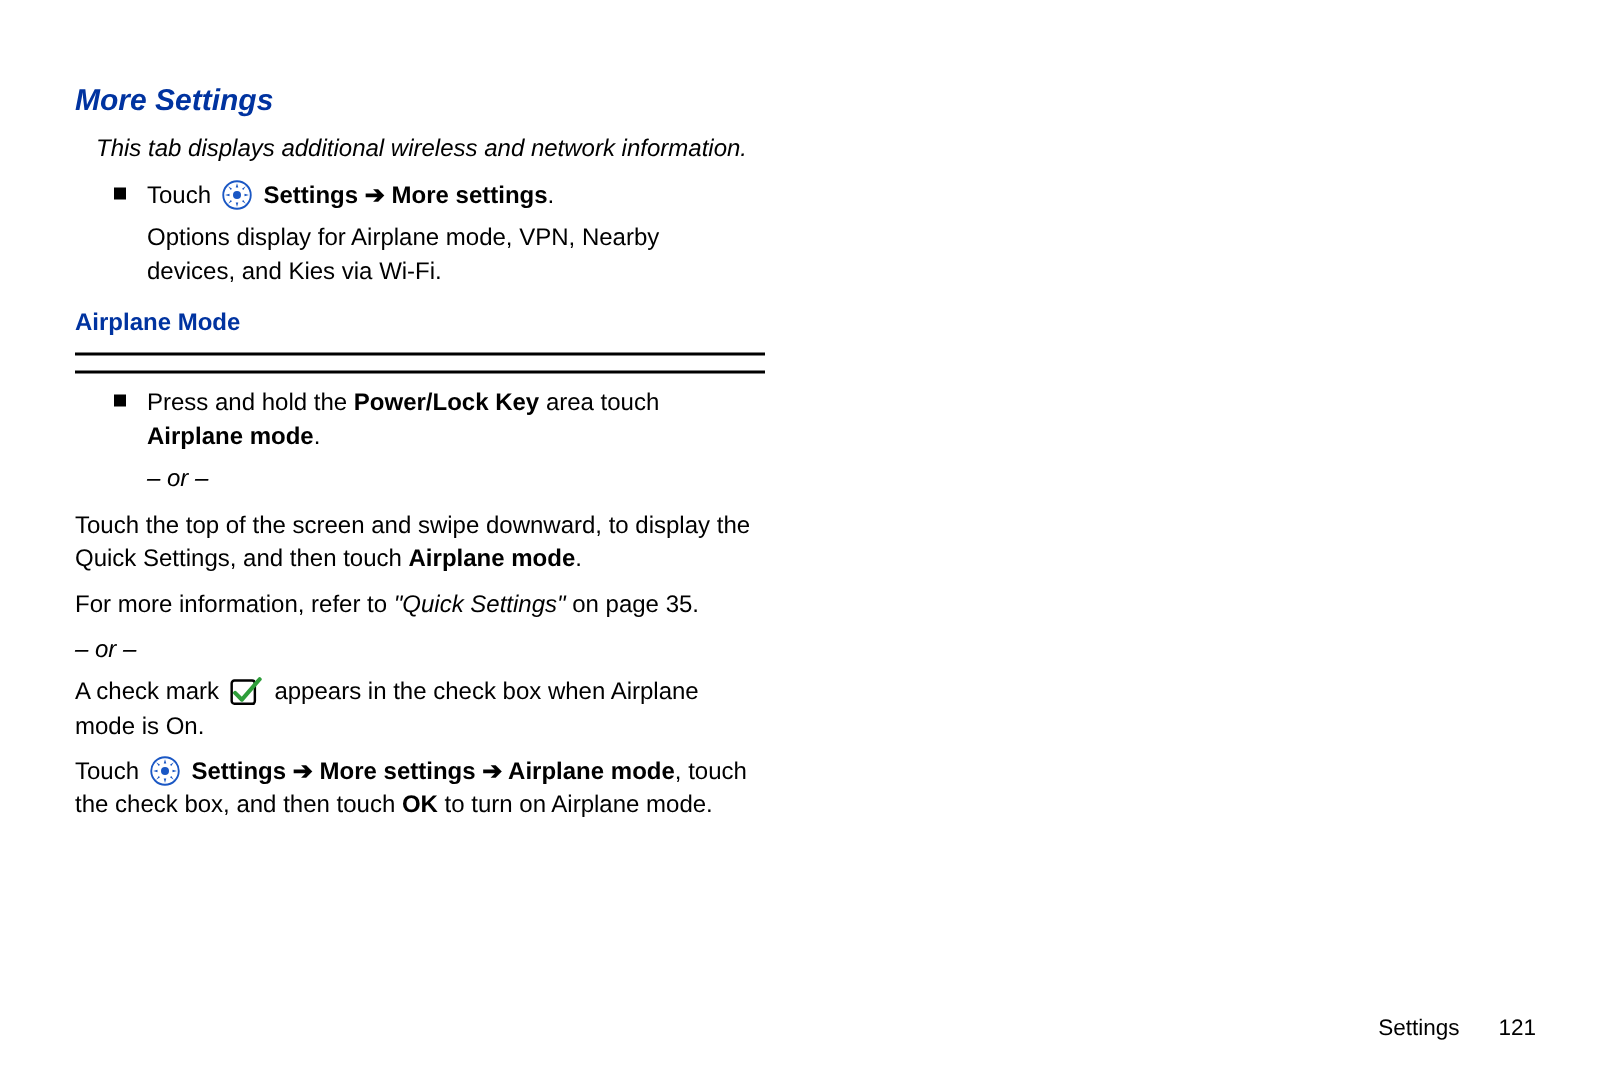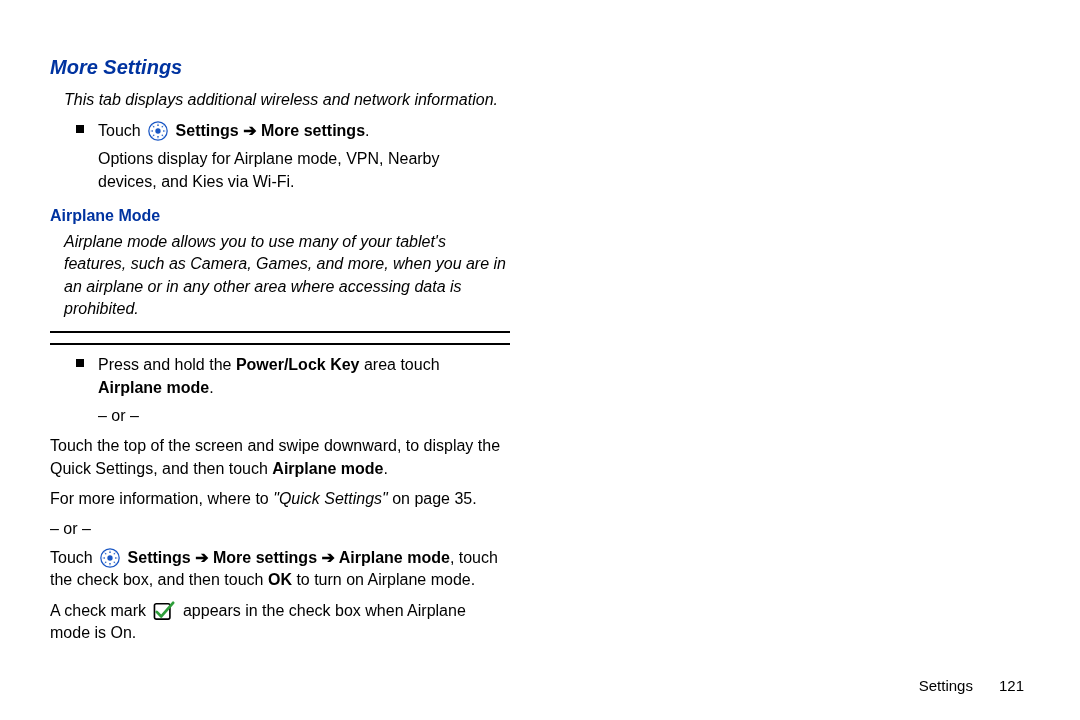--- a/index.html
+++ b/index.html
@@ -64,20 +64,21 @@
     font-family: Arial, Helvetica, sans-serif;
   }
   .italic { font-style: italic; }
   .rule {
     border: none;
     border-top: 2px solid #000;
     margin: 10px 0 8px 0;
   }
   .or2 {
     margin: 4px 0 6px 0;
+    font-style: italic;
   }
   .footer {
     position: absolute;
     bottom: 26px;
     right: 56px;
     font-size: 15px;
     margin-top: 36px;
   }
   .footer-label { margin-right: 26px; }
 
@@ -121,44 +122,54 @@
         </svg>
       </span>
       <span class="bold">Settings</span><span class="bold arrow"> ➔ </span><span class="bold">More settings</span><span>.</span>
       <div style="height:4px"></div>
       <span>Options display for Airplane mode, VPN, Nearby devices, and Kies via Wi-Fi.</span>
     </div>
   </div>
 
   <h3 class="sub-title">Airplane Mode</h3>
 
-  <p class="indent">Airplane mode allows you to use many of your tablet's features, such as Camera, Games, and more, when you are in an airplane or in any other area where accessing data is prohibited.</p>
 
   <div class="no-break">
     <hr class="rule">
     <hr class="rule">
   </div>
 
   <div class="bullet-row no-break">
     <div class="bullet-square"></div>
     <div class="bullet-body">
       <span>Press and hold the </span><span class="bold">Power/Lock Key</span><span> area touch </span><span class="bold">Airplane mode</span><span>.</span>
       <p class="or2" style="margin-top:6px">– or –</p>
     </div>
   </div>
 
   <p>
     <span>Touch the top of the screen and swipe downward, to display the Quick Settings, and then touch </span><span class="bold">Airplane mode</span><span>.</span>
   </p>
 
   <p>
-    <span>For more information, where to </span><span class="italic">"Quick Settings"</span><span> on page 35.</span>
+    <span>For more information, refer to </span><span class="italic">"Quick Settings"</span><span> on page 35.</span>
   </p>
 
   <p class="or2">– or –</p>
+
+  <p>
+    <span>A check mark </span>
+    <span class="check-icon">
+      <svg width="22" height="20" viewBox="0 0 24 22">
+        <rect x="1.5" y="3" width="17" height="17" rx="2" fill="none" stroke="#000" stroke-width="1.8"></rect>
+        <path d="M4 12 L9 17 L22 2" fill="none" stroke="#2e9e3a" stroke-width="3" stroke-linecap="round" stroke-linejoin="round"></path>
+      </svg>
+    </span>
+    <span> appears in the check box when Airplane mode is On.</span>
+  </p>
 
   <p>
     <span>Touch </span>
     <span class="settings-icon">
       <svg width="20" height="20" viewBox="0 0 24 24">
         <circle cx="12" cy="12" r="11" fill="none" stroke="#1a57c4" stroke-width="1.5"></circle>
         <g fill="#1a57c4">
           <circle cx="12" cy="12" r="3.2"></circle>
           <path d="M12 2.5 L13 6 L11 6 Z"></path>
           <path d="M12 21.5 L11 18 L13 18 Z"></path>
@@ -167,28 +178,17 @@
           <path d="M5 5 L8 7 L7 8 Z"></path>
           <path d="M19 5 L17 8 L16 7 Z"></path>
           <path d="M5 19 L7 16 L8 17 Z"></path>
           <path d="M19 19 L16 17 L17 16 Z"></path>
         </g>
       </svg>
     </span>
     <span class="bold">Settings</span><span class="bold arrow"> ➔ </span><span class="bold">More settings</span><span class="bold arrow"> ➔ </span><span class="bold">Airplane mode</span><span>, touch the check box, and then touch </span><span class="bold">OK</span><span> to turn on Airplane mode.</span>
   </p>
 
-  <p>
-    <span>A check mark </span>
-    <span class="check-icon">
-      <svg width="22" height="20" viewBox="0 0 24 22">
-        <rect x="1.5" y="3" width="17" height="17" rx="2" fill="none" stroke="#000" stroke-width="1.8"></rect>
-        <path d="M4 12 L9 17 L22 2" fill="none" stroke="#2e9e3a" stroke-width="3" stroke-linecap="round" stroke-linejoin="round"></path>
-      </svg>
-    </span>
-    <span> appears in the check box when Airplane mode is On.</span>
-  </p>
-
 </div>
 
 <div class="footer">
   <span class="footer-label">Settings</span><span>121</span>
 </div>
 
 </body></html>

